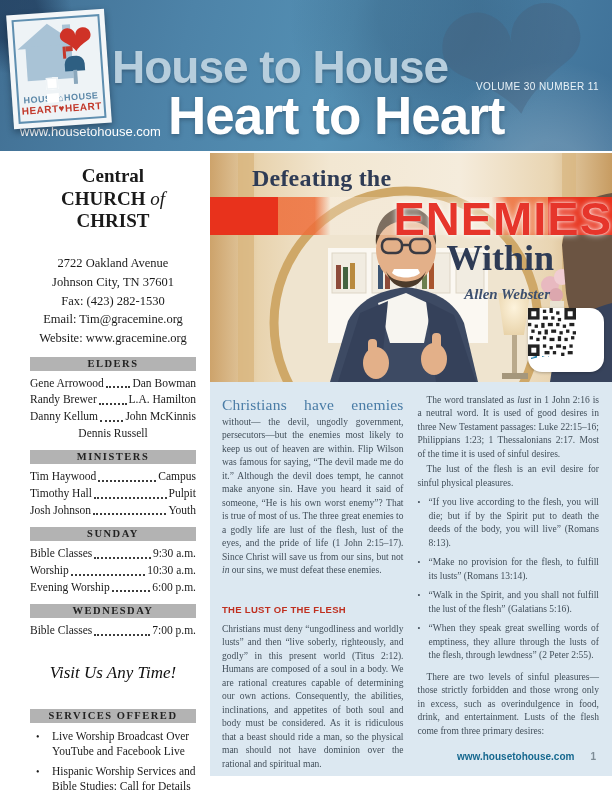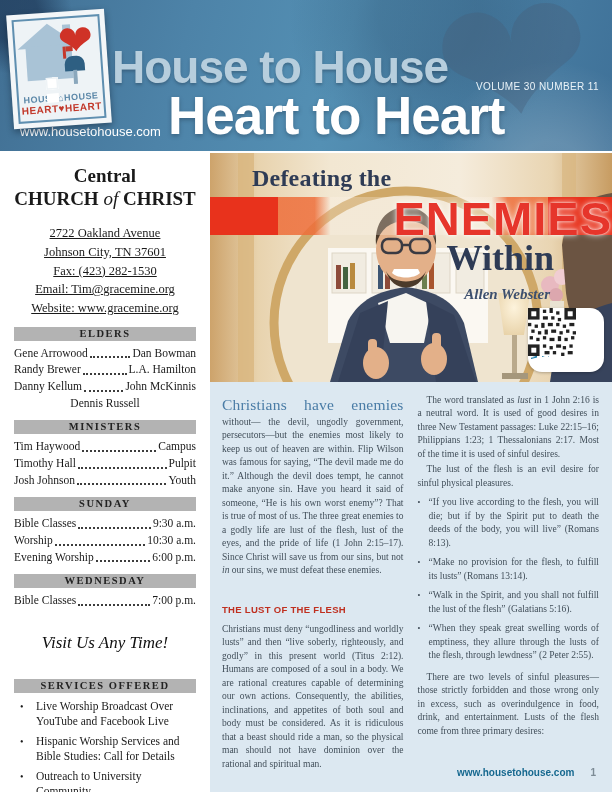--- a/index.html
+++ b/index.html
@@ -79,44 +79,44 @@
   .logo-mailbox { position:absolute; right:16px; top:38px; width:20px; height:15px; background:#2e5f82; border-radius:8px 8px 0 0; }
   .logo-mailpost { position:absolute; right:24px; top:52px; width:4px; height:14px; background:#8aa7bc; }
   .logo-flag { position:absolute; right:34px; top:28px; width:3px; height:12px; background:#c5372a; }
   .logo-flag:after { content:""; position:absolute; left:3px; top:0; width:7px; height:5px; background:#c5372a; }
   .logo-line1 { font-family:"Liberation Sans", sans-serif; font-size:9px; font-weight:bold; color:#5b87a8; letter-spacing:.5px; }
   .logo-line2 { font-family:"Liberation Sans", sans-serif; font-size:10px; font-weight:bold; color:#c2392b; letter-spacing:.5px; }
 
   
   .sidebar {
     position:absolute; top:151px; left:0; width:210px; bottom:0;
-    background:#ffffff; padding:14px 12px 0 12px; text-align:center;
+    background:#ffffff; padding:14px 12px 0 28px; text-align:center;
   }
   .church-name1 { font-size:19px; font-weight:bold; color:#1a1a1a; }
   .church-name2 { font-size:19px; font-weight:bold; color:#1a1a1a; margin-top:1px; }
   .church-name2 i { font-weight:normal; }
-  .contact { margin-top:14px; font-size:12.5px; line-height:1.5; color:#1a1a1a;text-decoration:underline; }
+  .contact { margin-top:22px; font-size:12.5px; line-height:1.5; color:#1a1a1a; }
   .sectbar {
     margin:9px 2px 4px 2px; background:#b3b3b3; color:#222;
     font-size:10.5px; font-weight:bold; letter-spacing:1.5px;
     padding:1px 0 2px 0;
   }
   .rows { padding:0 2px; }
   .row { display:flex; align-items:flex-end; font-size:11.5px; line-height:1.45; color:#1a1a1a; }
   .row .lft, .row .rgt { white-space:nowrap; }
   .leader { flex:1; border-bottom:2px dotted #3c3c3c; margin:0 2px 3px 2px; min-width:8px; }
   .row-center { font-size:11.5px; line-height:1.45; color:#1a1a1a; }
   .visit { margin-top:24px; font-style:italic; font-size:17px; color:#111; }
   .services { margin-top:26px; }
   .svc-list { text-align:left; padding:2px 0 0 8px; }
   .svc-item { display:flex; font-size:11.5px; line-height:1.3; color:#1a1a1a; margin-bottom:5px; }
   .svc-item .bullet { width:16px; flex:none; font-size:10px; padding-top:1px; }
 
   
-  .main { position:absolute; top:153px; left:210px; width:342px; bottom:0; }
+  .main { position:absolute; top:153px; left:210px; width:342px; bottom:16px; }
   .hero { position:relative; width:402px; height:229px; overflow:hidden; }
   .hero svg { position:absolute; inset:0; }
   .hero-kicker {
     position:absolute; left:42px; top:12px; font-size:24px; font-weight:bold; color:#2e3b55;
     letter-spacing:.2px;
   }
   .hero-band {
     position:absolute; left:0; top:44px; width:100%; height:38px;
     background:linear-gradient(90deg,
       #e8321c 0%, #e8321c 17%, rgba(238,110,58,.85) 17%, rgba(238,110,58,.85) 26%,

